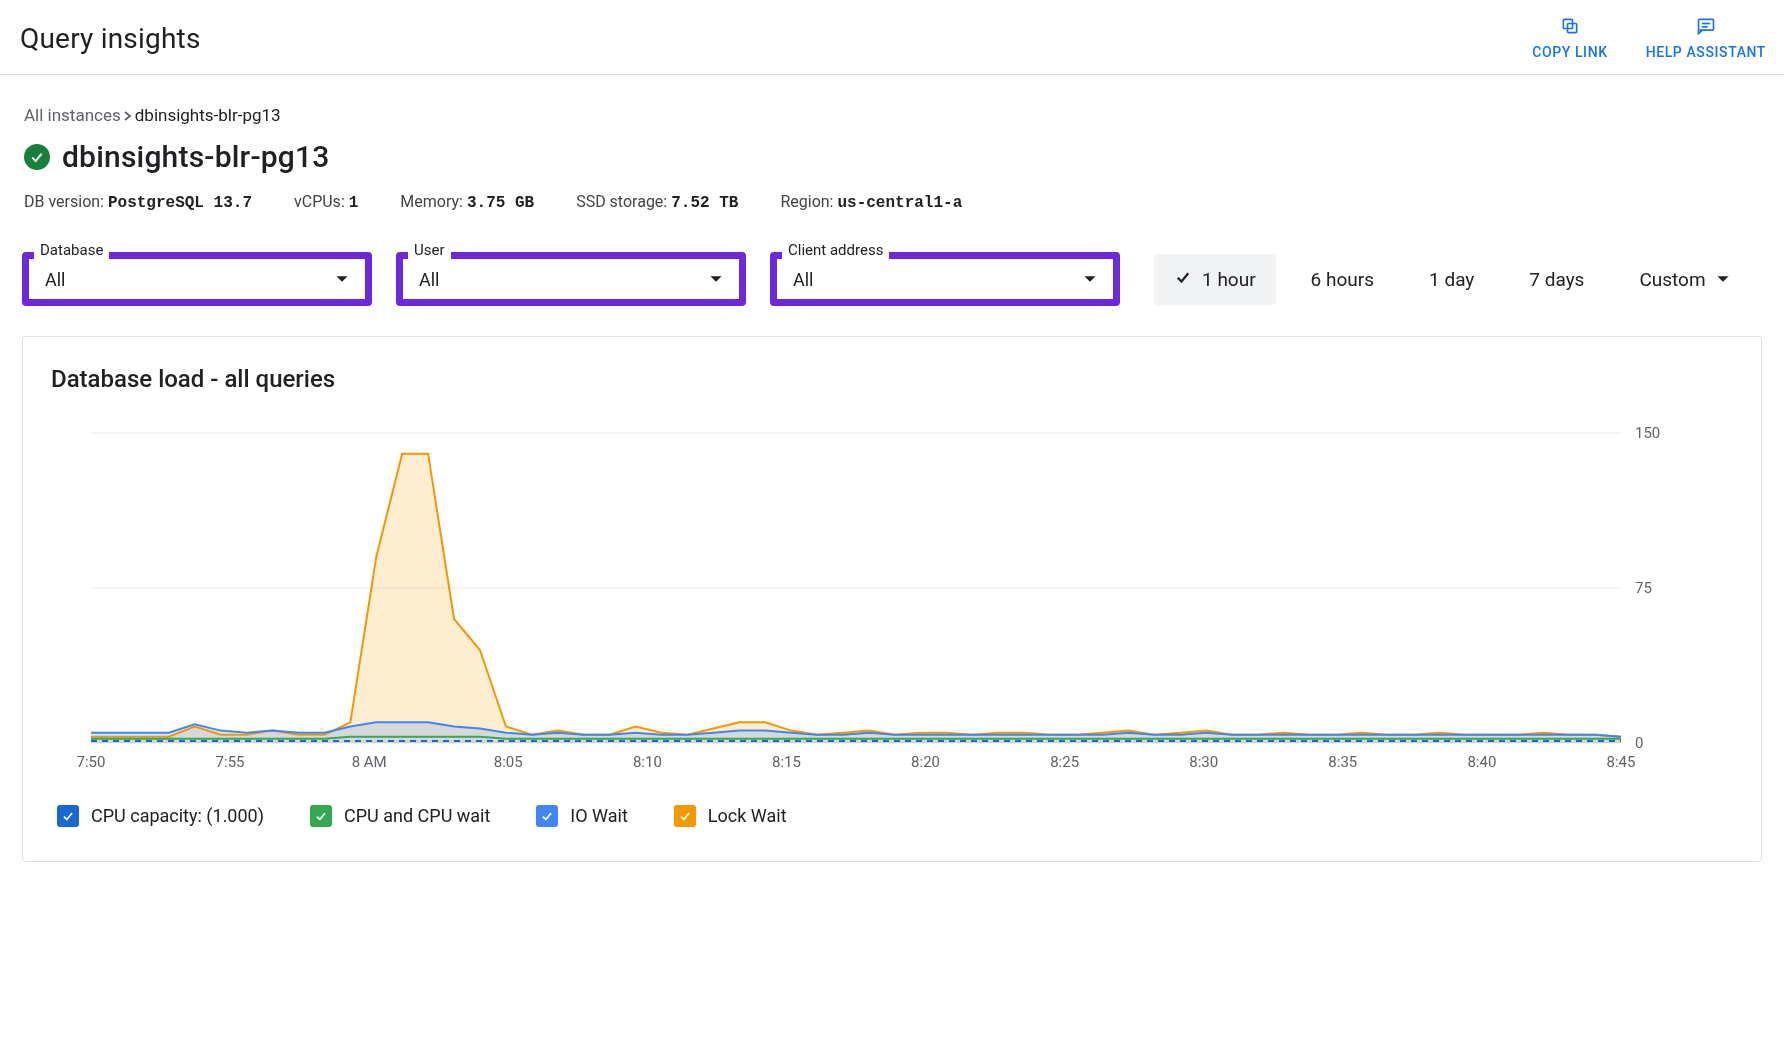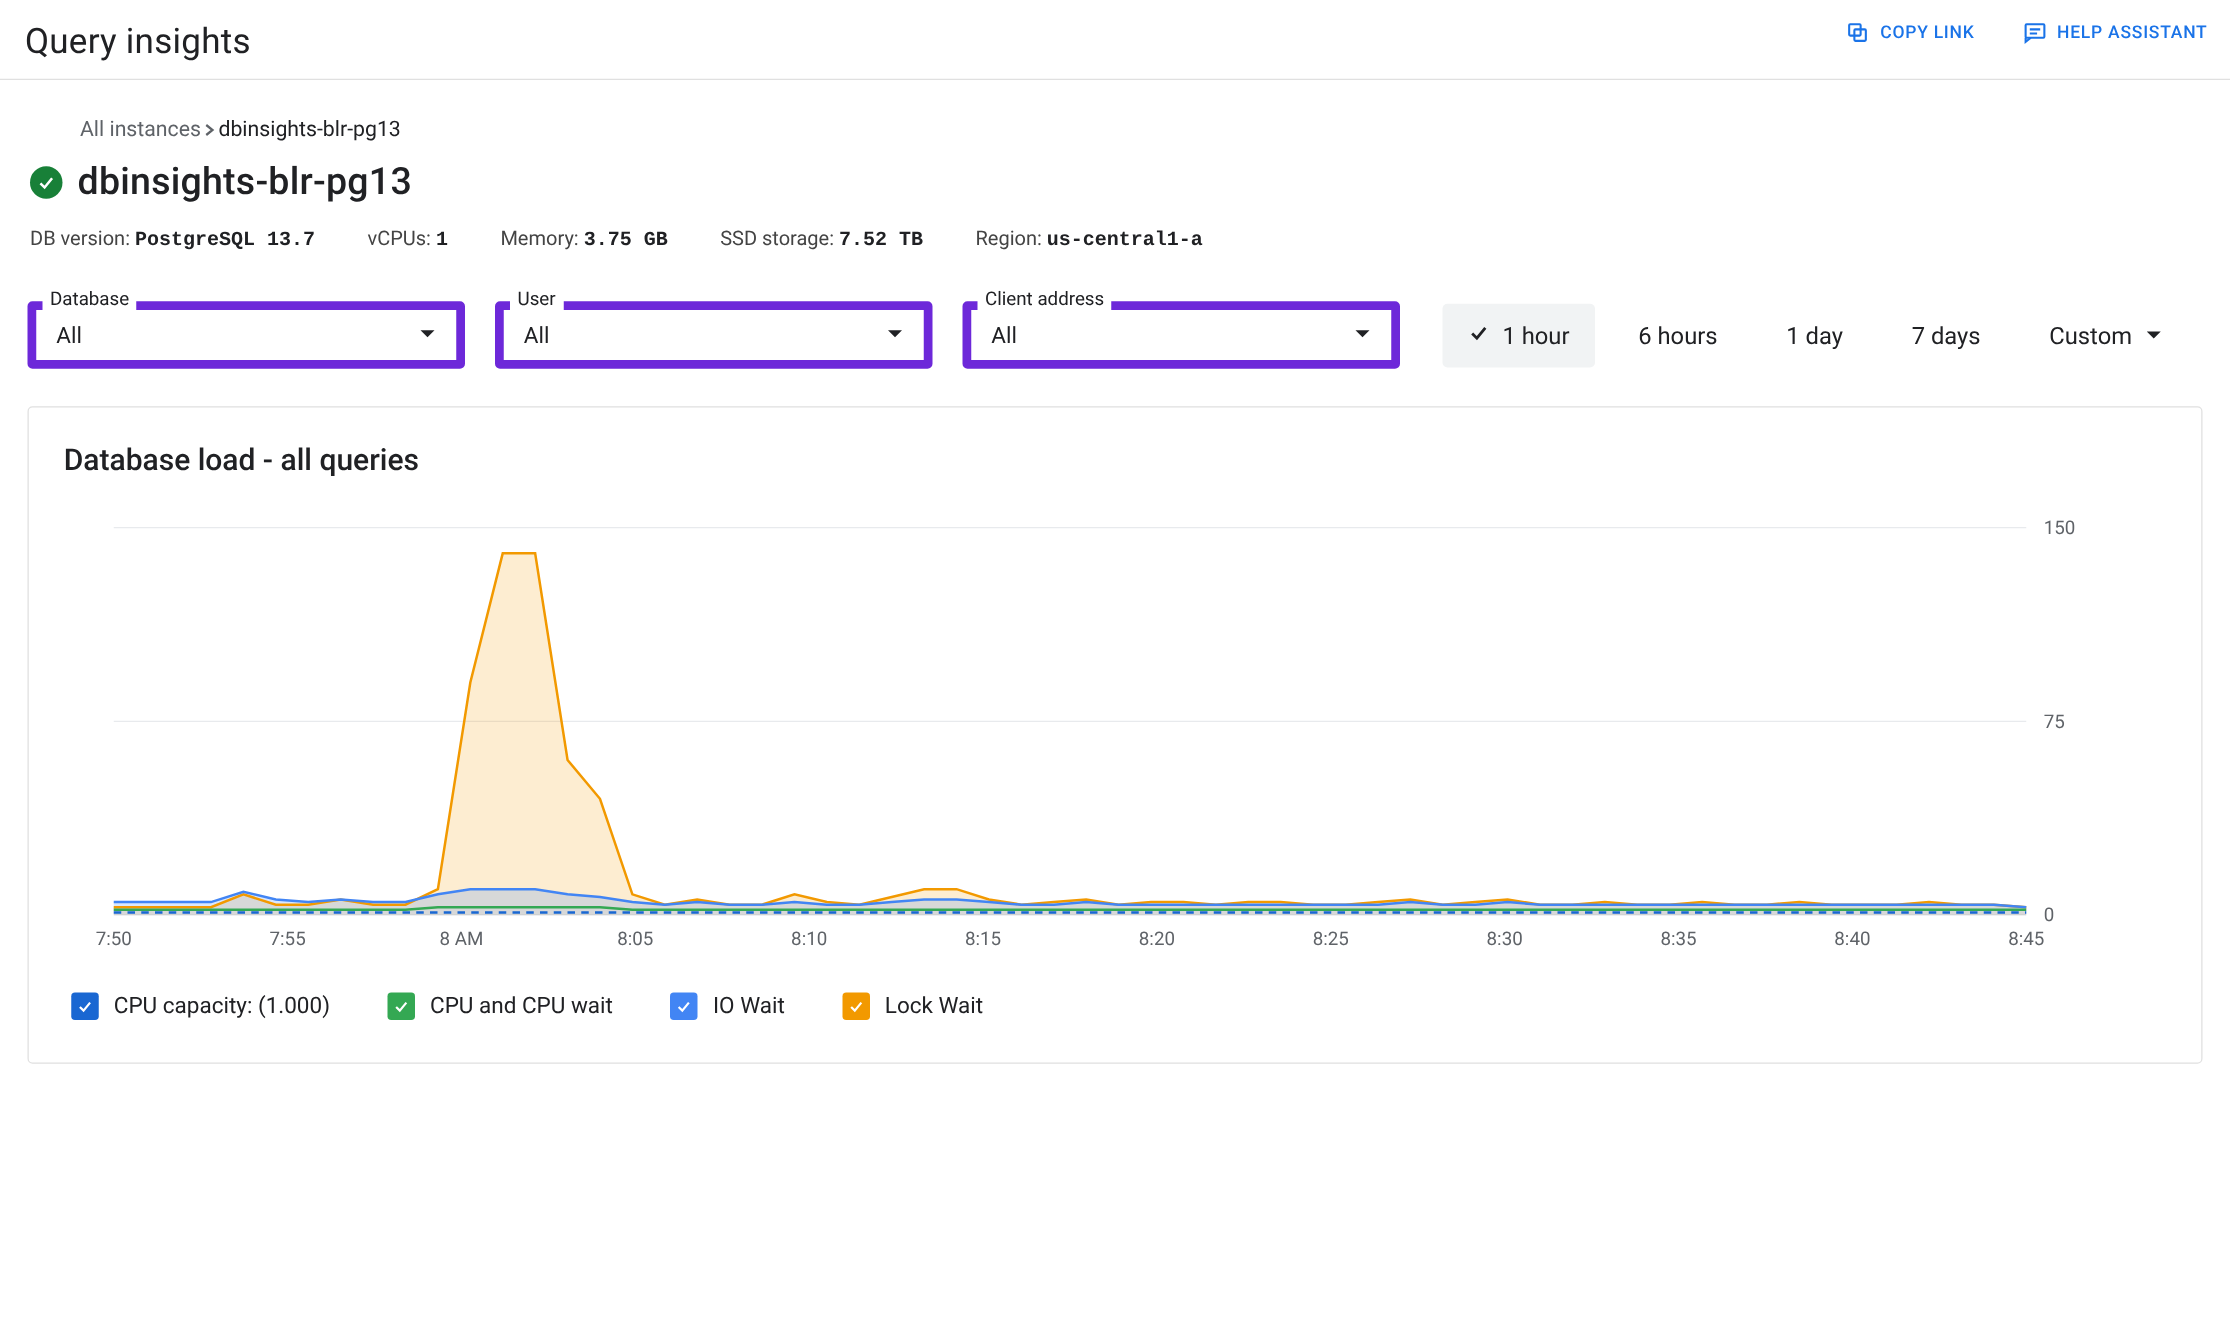--- a/index.html
+++ b/index.html
@@ -1,29 +1,29 @@
 <!DOCTYPE html>
 <html><head>
 <meta charset="utf-8">
 <style>
   * { box-sizing: border-box; }
   html, body { margin: 0; padding: 0; font-family: -apple-system, BlinkMacSystemFont, "Segoe UI", Roboto, "Google Sans", Arial, sans-serif; color: #202124; background: #fff; font-size: 14px; }
   .root { width: 1784px; height: 1058px; position: relative; }
 
   
-  .topbar { display:flex; align-items:flex-start; justify-content:space-between; padding: 16px 18px 14px 20px; border-bottom: 1px solid #e0e0e0; }
+  .topbar { display:flex; align-items:center; justify-content:space-between; padding: 16px 18px 14px 20px; border-bottom: 1px solid #e0e0e0; }
   .page-title { font-size: 28px; font-weight: 400; letter-spacing: 0.2px; }
   .top-actions { display:flex; align-items:center; gap: 38px; }
-  .link-btn { display:flex; align-items:center; gap:8px; color:#1a73e8; font-weight:500; letter-spacing:0.6px; cursor:pointer; user-select:none; }
+  .link-btn { display:flex; align-items:center; gap:8px; color:#1a73e8; font-weight:500; letter-spacing:0.6px; cursor:pointer; user-select:none;flex-direction:column; }
   .link-btn .ic { display:inline-flex; }
   .link-btn .ic svg { width:20px; height:20px; stroke:#1a73e8; fill:none; }
 
   
   .context { padding: 30px 24px 0 24px; }
-  .breadcrumb { display:flex; align-items:center; gap:2px; color:#5f6368; font-size:17px;margin-left:40px; }
+  .breadcrumb { display:flex; align-items:center; gap:2px; color:#5f6368; font-size:17px; }
   .breadcrumb .sep svg { width:10px; height:10px; }
   .breadcrumb .current { color:#202124; }
   .instance-row { display:flex; align-items:center; gap:12px; margin-top:14px; }
   .status-ic { width:26px; height:26px; border-radius:50%; background:#188038; display:inline-flex; align-items:center; justify-content:center; }
   .status-ic svg { width:16px; height:16px; stroke:#fff; fill:none; stroke-width:3; }
   .instance-name { font-size:30px; font-weight:500; letter-spacing:0.2px; }
 
   .meta-row { display:flex; align-items:center; gap:42px; margin-top:18px; font-size:16px; color:#202124; }
   .meta-row .lbl { color:#444; }
   .meta-row b { font-weight:600;font-family:Liberation Mono, monospace; }

